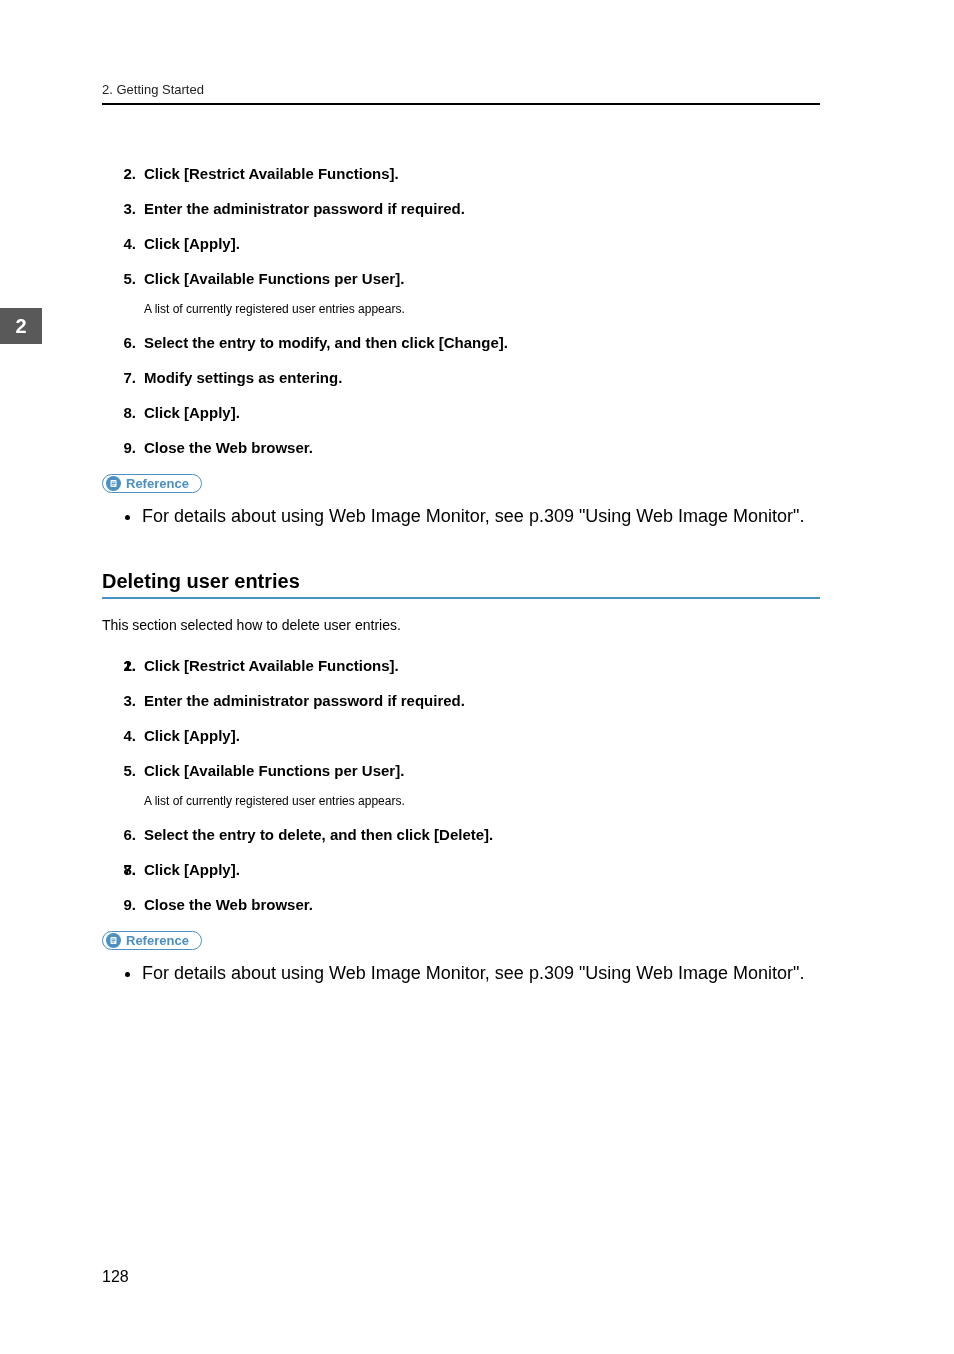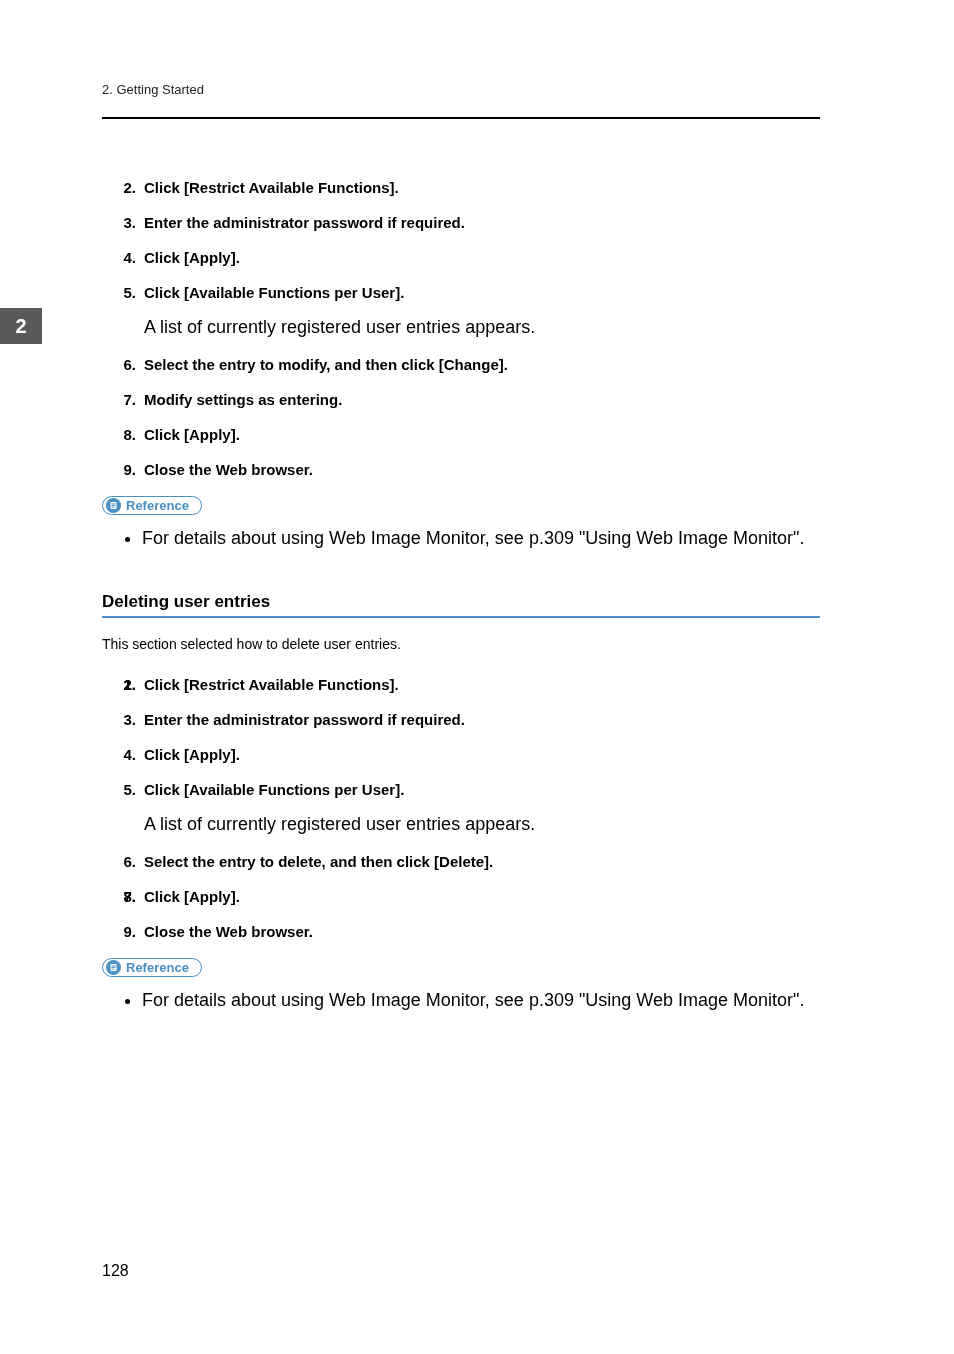--- a/index.html
+++ b/index.html
@@ -13,21 +13,21 @@
   }
   .page {
     position: absolute;
     left: 102px;
     top: 82px;
     width: 718px;
   }
   .run-head {
     font-size: 13px;
     color: #222;
-    margin-bottom: 20px;
+    margin-bottom: 6px;
   }
   .hr-top {
     border: none;
     border-top: 2px solid #000;
     margin-bottom: 58px;
   }
   .section-tab {
     position: absolute;
     left: 0;
     top: 308px;
@@ -56,21 +56,21 @@
   }
   ol.steps > li .num {
     position: absolute;
     left: -12px;
     width: 24px;
     text-align: right;
     font-weight: bold;
   }
   .sub {
     font-weight: normal;
-    font-size: 18px;
+    font-size: 12px;
     margin: 12px 0 0 0;
   }
   .ref-badge {
     display: inline-flex;
     align-items: flex-end;
     border: 1.5px solid #4a90c2;
     border-radius: 12px;
     padding: 1px 12px 1px 3px;
     font-size: 13px;
     font-weight: bold;
@@ -91,37 +91,37 @@
   ul.bullets {
     list-style: disc;
     padding-left: 40px;
     margin-bottom: 40px;
   }
   ul.bullets li {
     font-size: 18px;
     line-height: 1.5;
   }
   .subhead {
-    font-size: 17px;
+    font-size: 20px;
     font-weight: bold;
     margin: 38px 0 4px 0;
   }
   .hr-sub {
     border: none;
     border-top: 2px solid #4a90c2;
     margin-bottom: 18px;
   }
   .intro {
     font-size: 14px;
     margin-bottom: 22px;
   }
   .pagenum {
     position: absolute;
     left: 102px;
-    bottom: 74px;
+    bottom: 68px;
     font-size: 16px;
   }
 </style>
 </head>
 <body>
 
 <div class="section-tab">2</div>
 
 <div class="page">
 

